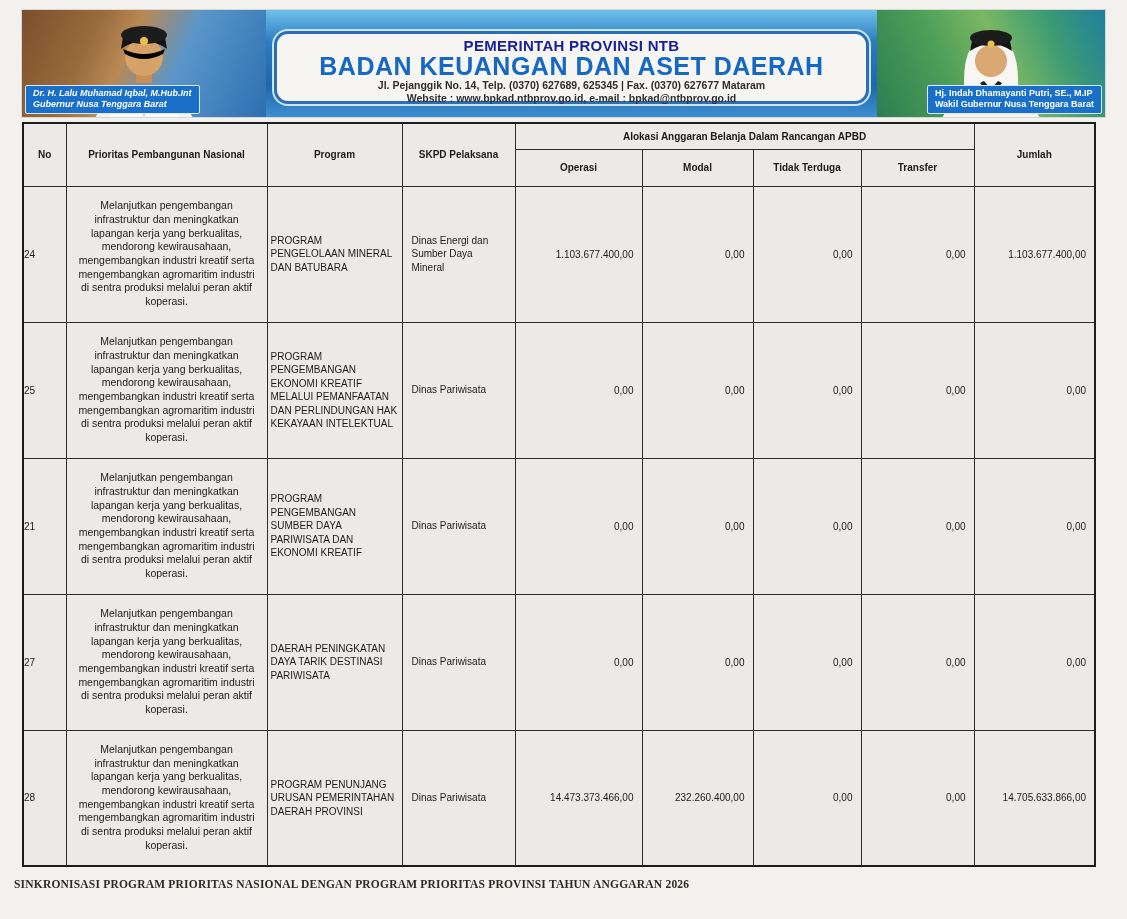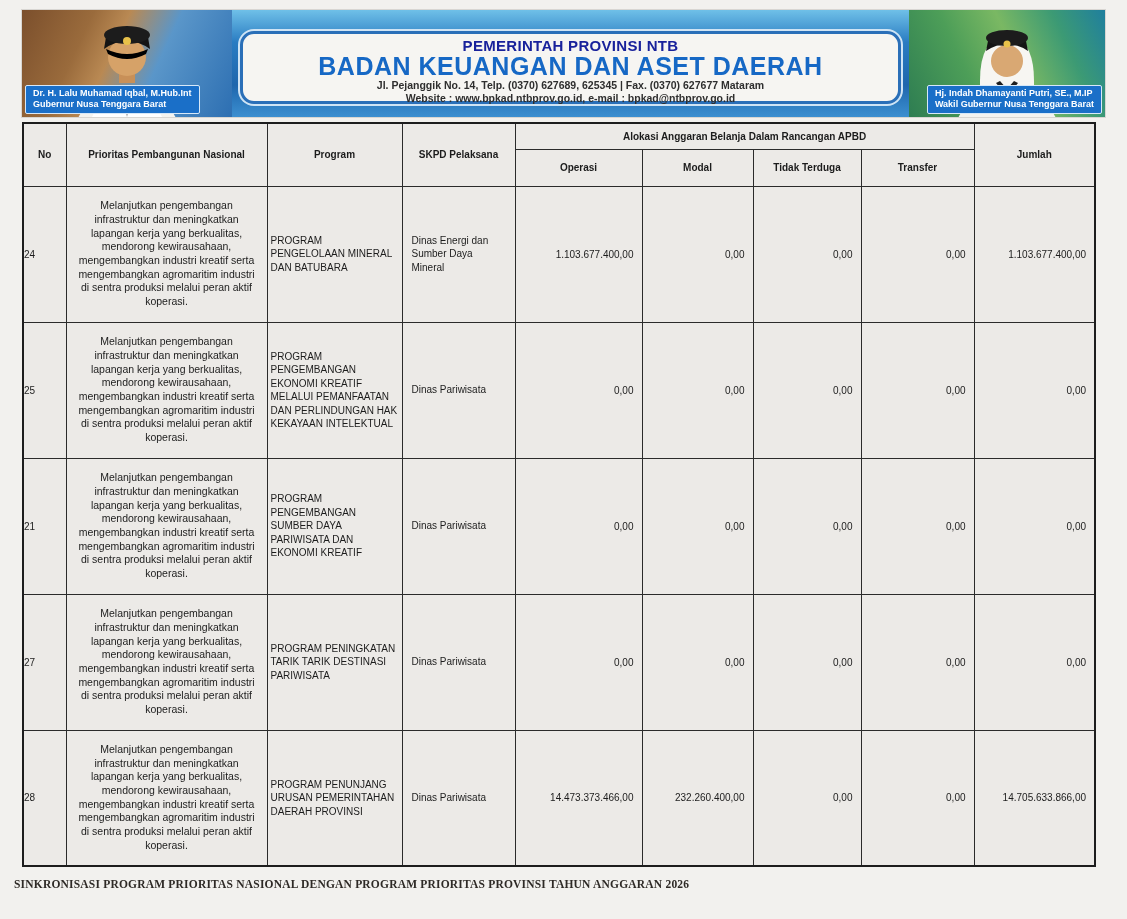--- a/index.html
+++ b/index.html
@@ -16,26 +16,27 @@
   .banner {
     position: absolute; left: 22px; top: 10px;
     width: 1083px; height: 107px;
     display: flex;
     background: linear-gradient(180deg, #6fc0e8 0%, #2a7cc2 30%, #1e66ad 70%, #3c8fd0 100%);
     overflow: hidden;
     box-shadow: 0 0 0 1px #d8d6d2;
   }
   .photo { position: relative; height: 100%; flex: 0 0 auto; overflow: hidden; }
   .photo.left {
-    width: 210px;
+    width: 244px;
     background:
       linear-gradient(115deg, #7b4f2c 0%, #9a6b3c 28%, #b98953 42%, #5a96c9 62%, #2d6fb2 100%);
+    font-style: italic;
   }
   .photo.right {
-    width: 196px;
+    width: 228px;
     background:
       linear-gradient(245deg, #1f7f9e 0%, #3c9a74 22%, #7ab863 45%, #4d9e58 68%, #2e7d52 100%);
   }
   .photo svg { position: absolute; bottom: 0; left: 50%; transform: translateX(-50%); }
   .caption {
     position: absolute; bottom: 3px;
     background: #1a6fc8;
     border: 1px solid #d7e8f8;
     color: #ffffff;
     font-size: 9px; font-weight: bold; line-height: 1.3;
@@ -202,21 +203,21 @@
         <td class="c-skpd">Dinas Pariwisata</td>
         <td class="c-num">0,00</td>
         <td class="c-num">0,00</td>
         <td class="c-num">0,00</td>
         <td class="c-num">0,00</td>
         <td class="c-num">0,00</td>
       </tr>
       <tr>
         <td class="c-no">27</td>
         <td class="c-priority">Melanjutkan pengembangan infrastruktur dan meningkatkan lapangan kerja yang berkualitas, mendorong kewirausahaan, mengembangkan industri kreatif serta mengembangkan agromaritim industri di sentra produksi melalui peran aktif koperasi.</td>
-        <td class="c-program">PROGRAM PENINGKATAN TARIK TARIK DESTINASI PARIWISATA</td>
+        <td class="c-program">DAERAH PENINGKATAN DAYA TARIK DESTINASI PARIWISATA</td>
         <td class="c-skpd">Dinas Pariwisata</td>
         <td class="c-num">0,00</td>
         <td class="c-num">0,00</td>
         <td class="c-num">0,00</td>
         <td class="c-num">0,00</td>
         <td class="c-num">0,00</td>
       </tr>
       <tr>
         <td class="c-no">28</td>
         <td class="c-priority">Melanjutkan pengembangan infrastruktur dan meningkatkan lapangan kerja yang berkualitas, mendorong kewirausahaan, mengembangkan industri kreatif serta mengembangkan agromaritim industri di sentra produksi melalui peran aktif koperasi.</td>

